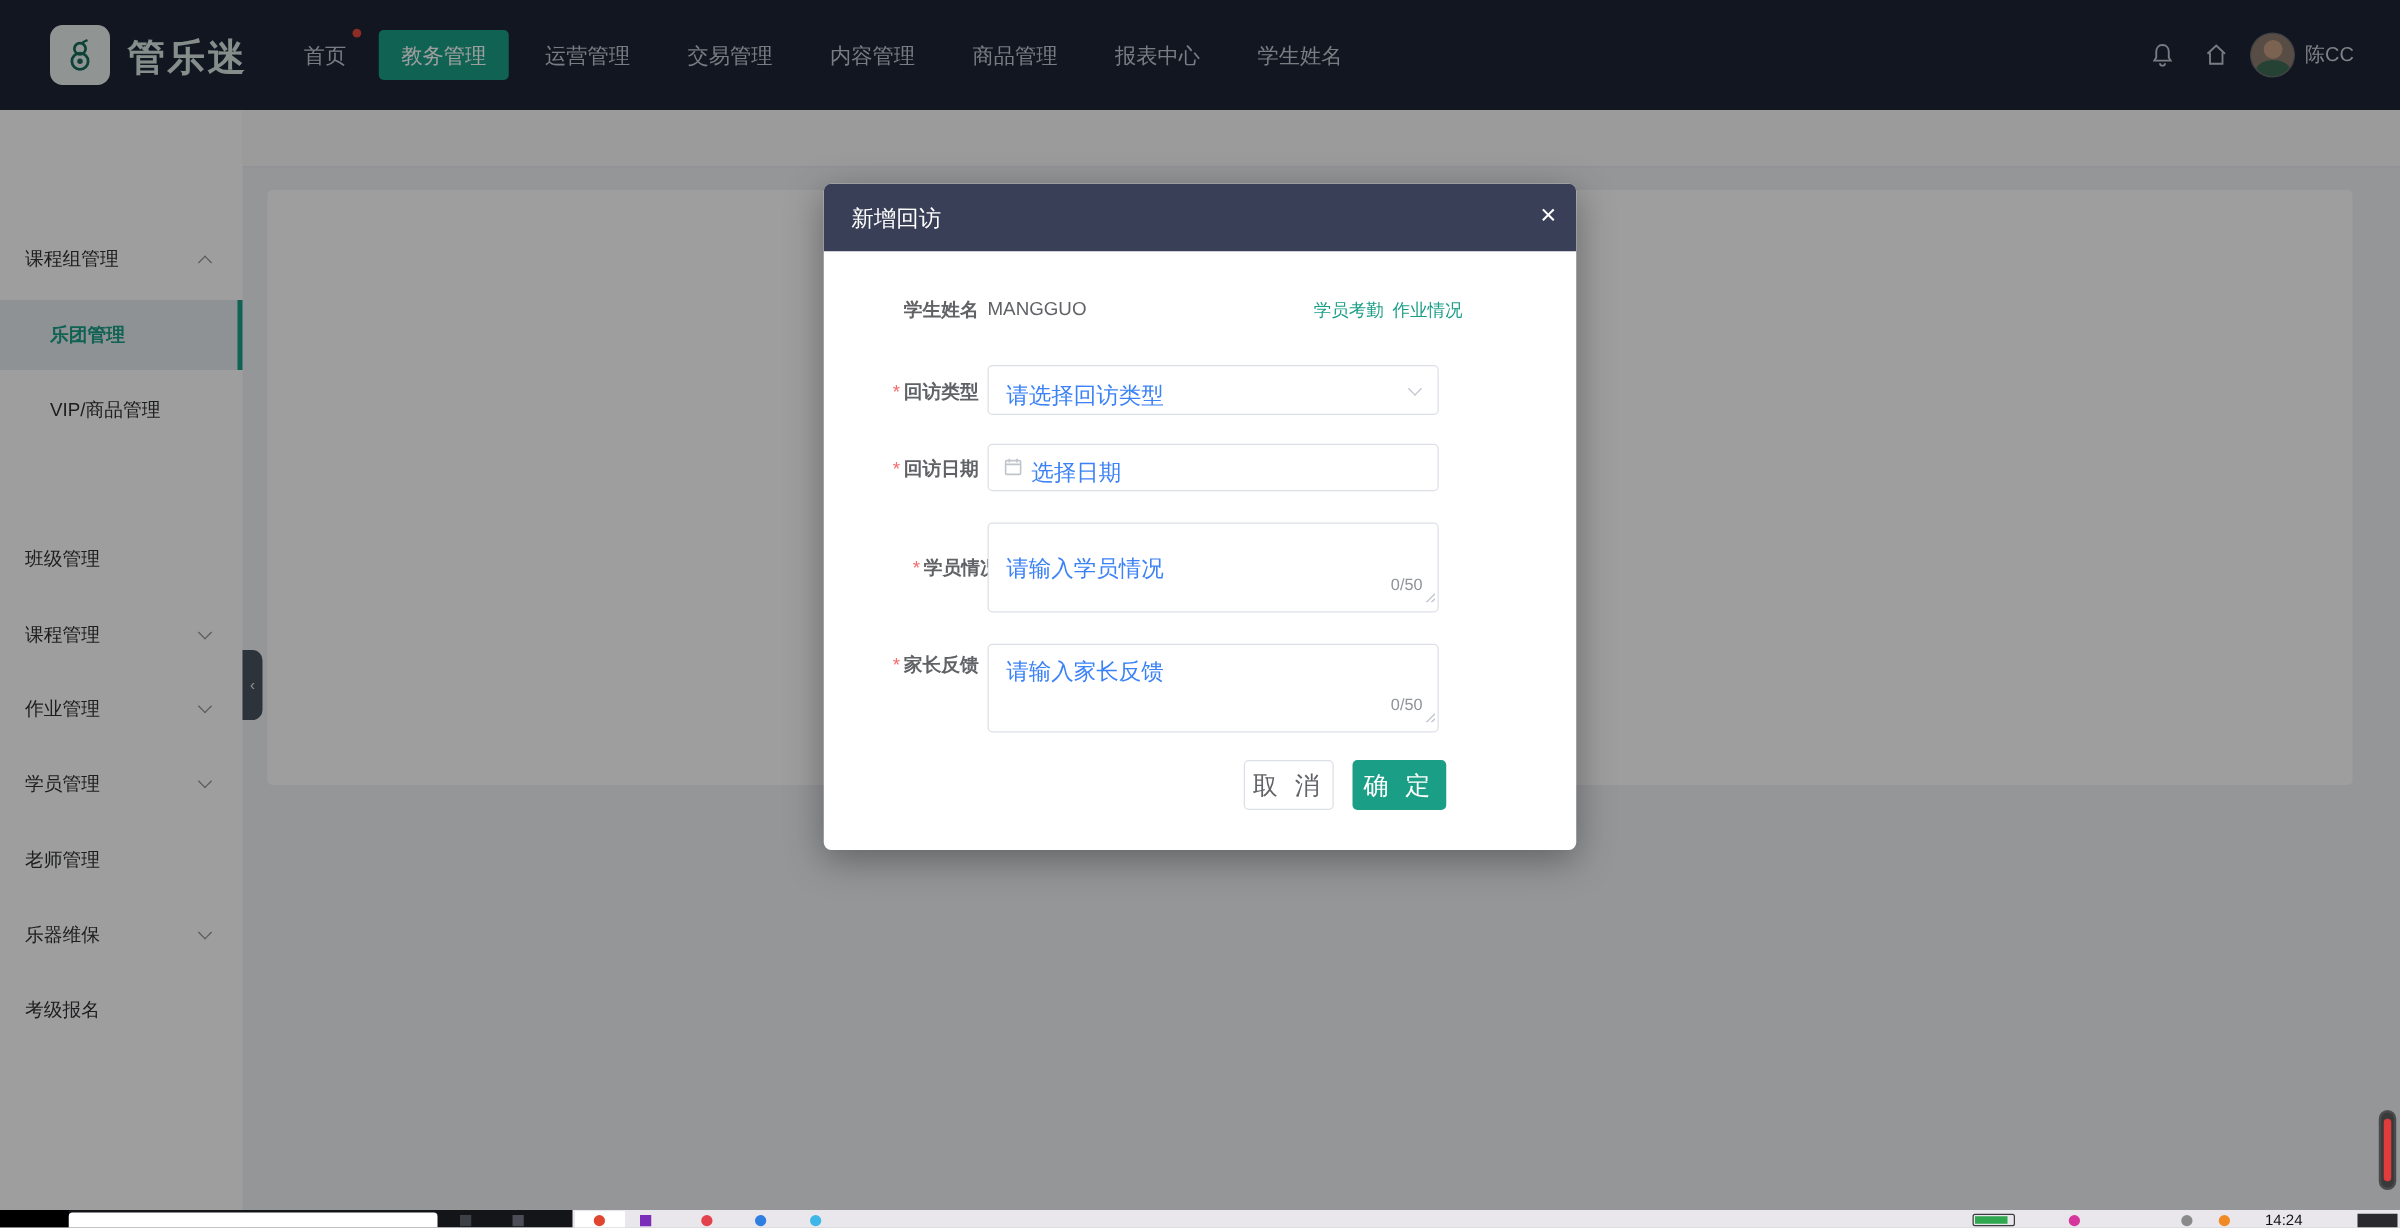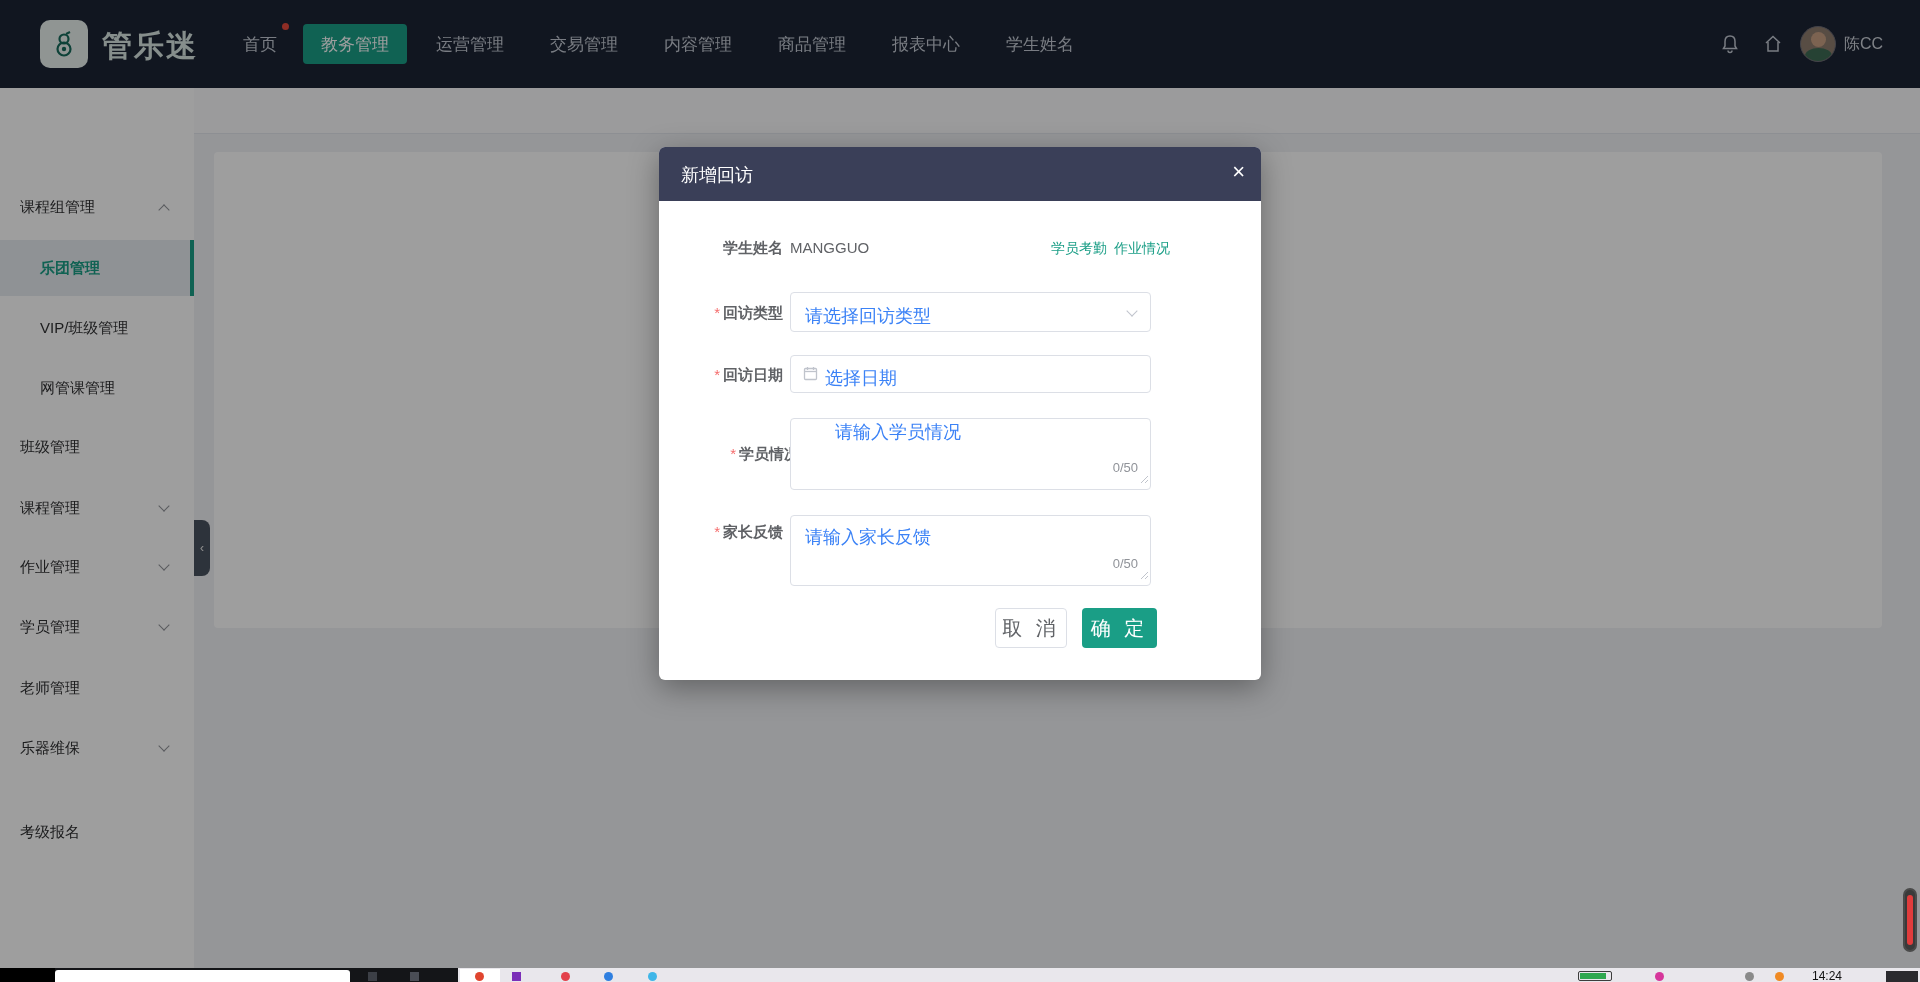--- a/index.html
+++ b/index.html
@@ -178,24 +178,21 @@
 
   <aside class="sidebar">
     <div class="side-item" style="top:99px;">
       <span class="lbl">课程组管理</span>
       <span class="caret caret-up side-caret" style="top:19px;"></span>
     </div>
     <div class="side-item side-active" style="top:152px;">
       <span class="lbl2">乐团管理</span>
     </div>
     <div class="side-item" style="top:220px;">
-      <span class="lbl2">VIP/班级管理</span>
-    </div>
-    <div class="side-item" style="top:280px;">
-      <span class="lbl2">网管课管理</span>
+      <span class="lbl2">VIP/商品管理</span>
     </div>
     <div class="side-item" style="top:339px;">
       <span class="lbl">班级管理</span>
     </div>
     <div class="side-item" style="top:400px;">
       <span class="lbl">课程管理</span>
       <span class="caret caret-down side-caret" style="top:14px;"></span>
     </div>
     <div class="side-item" style="top:459px;">
       <span class="lbl">作业管理</span>
@@ -205,21 +202,21 @@
       <span class="lbl">老师管理</span>
     </div>
     <div class="side-item" style="top:519px;">
       <span class="lbl">学员管理</span>
       <span class="caret caret-down side-caret" style="top:14px;"></span>
     </div>
     <div class="side-item" style="top:640px;">
       <span class="lbl">乐器维保</span>
       <span class="caret caret-down side-caret" style="top:14px;"></span>
     </div>
-    <div class="side-item" style="top:724px;align-items:center;">
+    <div class="side-item" style="top:700px;align-items:center;">
       <span class="lbl">考级报名</span>
     </div>
   </aside>
   <div class="collapse-handle">
     <span>‹</span>
   </div>
 
   <div class="tabbar"></div>
   <div class="wtab tab-idle" style="left:214px; width:106px; padding-left:14px;">
     <span>乐团管理</span>
@@ -351,21 +348,21 @@
           <line x1="10.5" y1="1" x2="10.5" y2="4"></line>
         </svg>
       </span>
       <span class="m-ph" style="position:absolute; left:34px; top:10px;">选择日期</span>
     </div>
 
     <div class="m-label" style="left:16px; top:278px;margin-top:20px;">
       <span class="m-star">*</span><span>学员情况</span>
     </div>
     <div class="m-box" style="top:271px; height:72px;">
-      <span class="m-ph" style="position:absolute; left:14px; top:1px;margin-left:30px;">请输入学员情况</span>
+      <span class="m-ph" style="position:absolute; left:14px; top:24px;">请输入学员情况</span>
       <span class="m-count" style="right:12px; bottom:14px;">0/50</span>
       <span class="grip">
         <svg width="9" height="9" viewBox="0 0 9 9" stroke="#C0C4CC" stroke-width="1">
           <line x1="9" y1="2" x2="2" y2="9"></line>
             <line x1="9" y1="6" x2="6" y2="9"></line>
         </svg>
       </span>
     </div>
 
     <div class="m-label" style="left:0; top:376px;">

